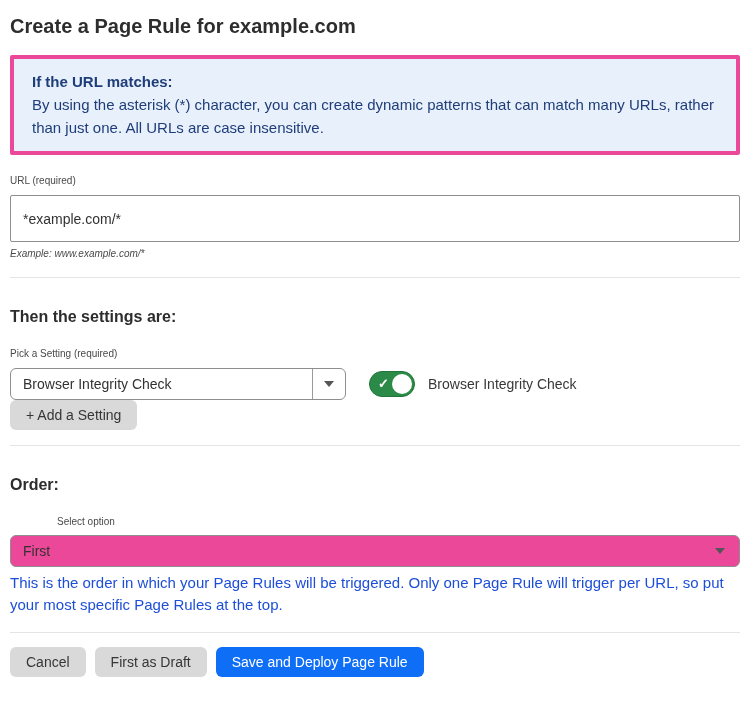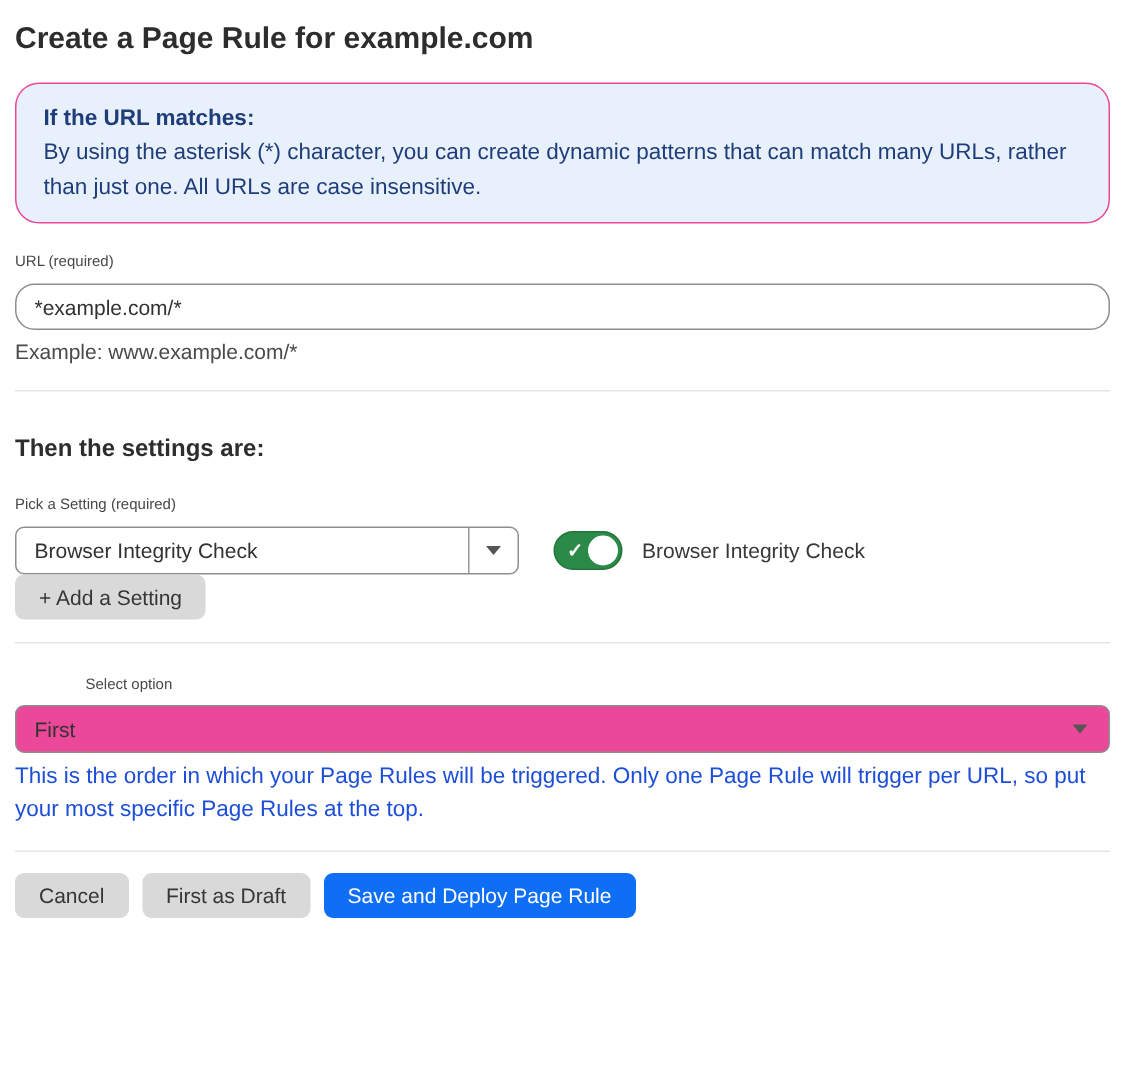--- a/index.html
+++ b/index.html
@@ -18,51 +18,52 @@
   h1.page-title {
     font-size: 20px;
     line-height: 24px;
     font-weight: bold;
     color: #2d2d2d;
     margin-bottom: 17px;
   }
   
   .info-box {
     background: #e8f1fb;
-    border: 1px solid #ec4899;
-    border-radius: 16px;
+    border: 4px solid #ec4899;
+    border-radius: 2px;
     padding: 11px 18px 12px 18px;
     font-size: 15px;
     line-height: 23px;
     color: #1f3d7a;
     margin-bottom: 20px;
   }
   .info-box .info-heading { font-weight: bold; }
   .info-box a.info-link {
     color: #2d6cd5;
     text-decoration: underline;
     cursor: pointer;
   }
   
   .field-label {
     font-size: 10px;
     color: #494949;
     margin-bottom: 9px;
   }
   .helper-text {
-    font-size: 14px;
+    font-size: 10px;
     color: #4a4a4a;
     margin-top: 6px;
+    font-style: italic;
   }
   
   .text-input {
     width: 100%;
-    height: 31px;
+    height: 47px;
     border: 1px solid #8e8e8e;
-    border-radius: 13px;
+    border-radius: 2px;
     padding: 0 12px;
     font-family: "Liberation Sans", sans-serif;
     font-size: 14px;
     color: #323232;
     background: #fff;
     outline: none;
   }
   hr.divider {
     border: none;
     border-top: 1px solid #e4e4e4;
@@ -226,20 +227,21 @@
       <span class="toggle-check">✓</span>
       <span class="toggle-knob"></span>
     </div>
     <div class="toggle-label">Browser Integrity Check</div>
   </div>
 
   <button class="btn btn-gray add-setting-btn">+ Add a Setting</button>
 
   <hr class="divider" style="margin-top:15px;">
 
+  <div class="section-heading">Order:</div>
 
   <div class="field-label mt-label" style="margin-bottom:0;margin-left:47px;">Select option</div>
 
   <div class="select">
     <span>First</span>
     <span class="tri-down"></span>
   </div>
 
   <div class="order-helper">This is the order in which your Page Rules will be triggered. Only one Page Rule will trigger per URL, so put your most specific Page Rules at the top.</div>
 

